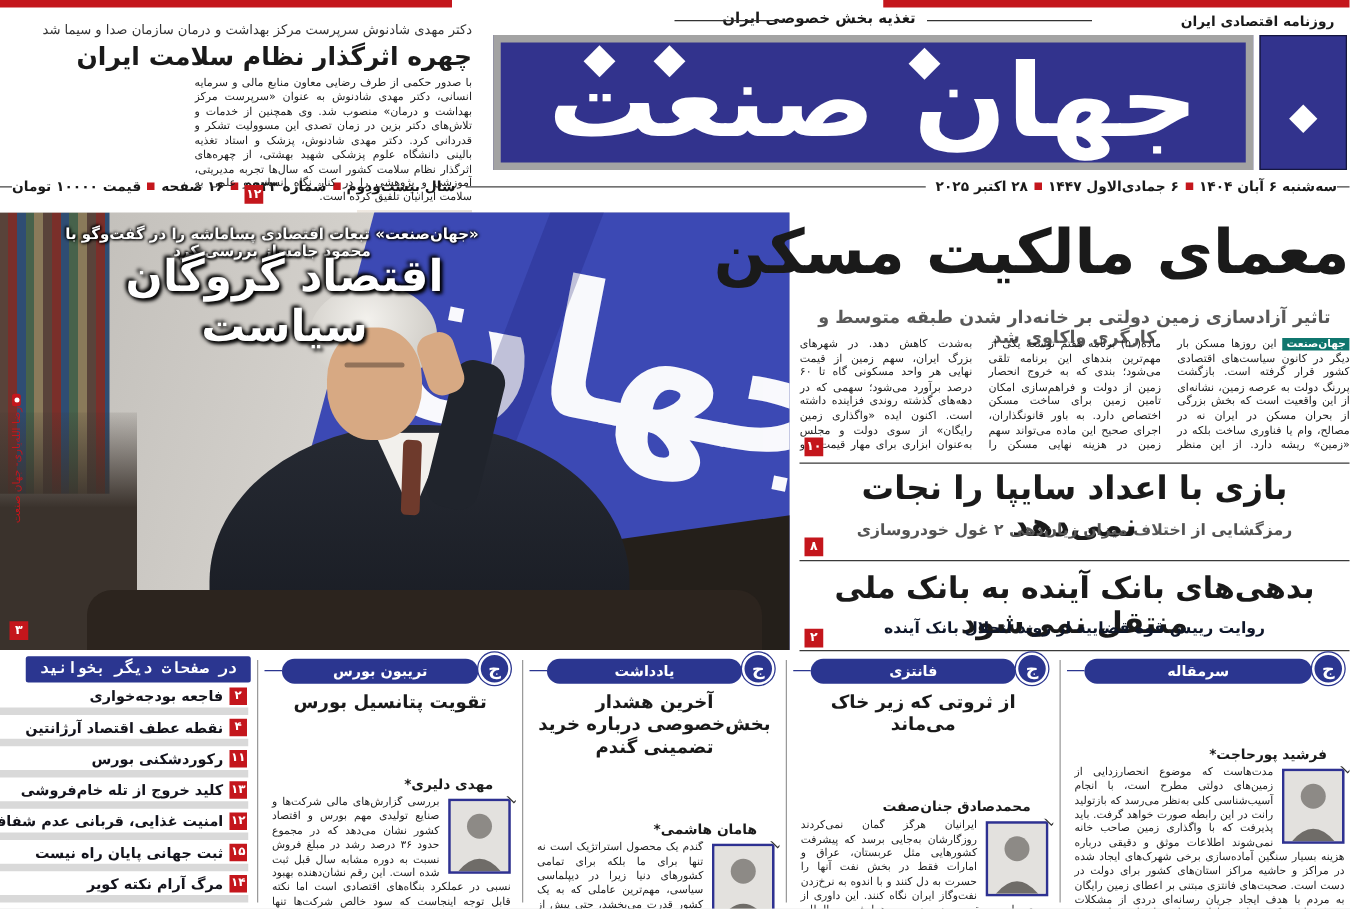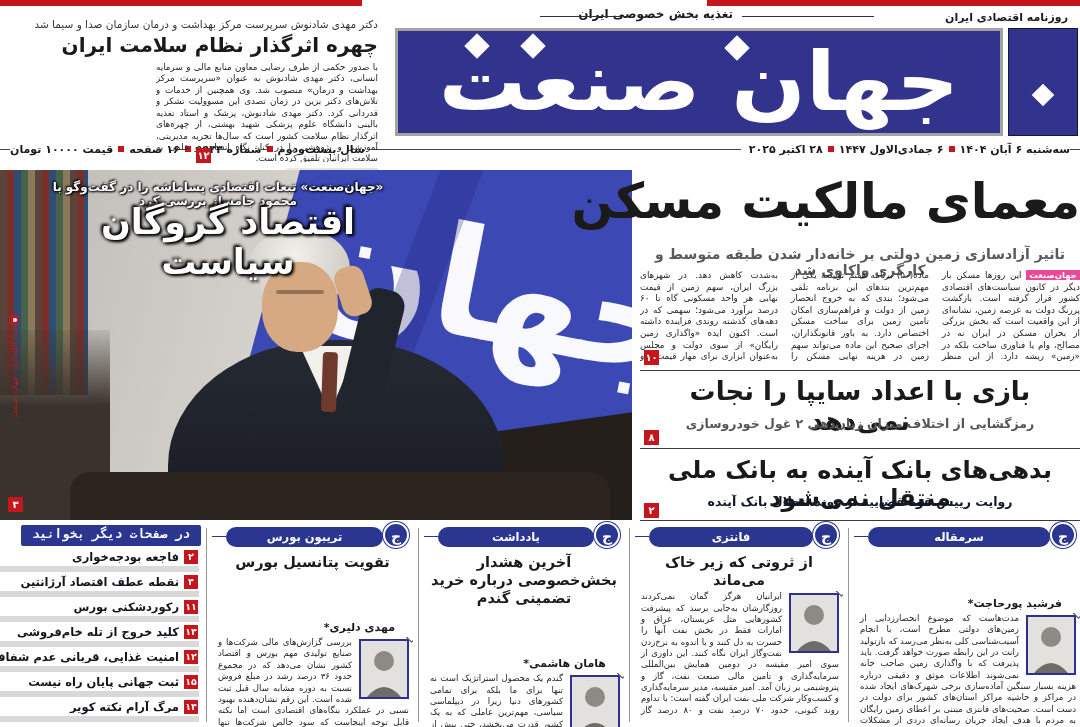--- a/index.html
+++ b/index.html
@@ -14,21 +14,21 @@
   .topbar.left { left:0; width:362px; }
   .topbar.right { right:0; width:373px; }
 
   
   .econ-label { position:absolute; top:11px; right:12px; font-size:11px; font-weight:bold; }
   .tagline { position:absolute; top:7px; left:633px; width:100px; text-align:center; font-size:12px; font-weight:bold; white-space:nowrap; }
   .h-line { position:absolute; top:16px; height:1px; background:#333; }
   .h-line.a { left:540px; width:86px; }
   .h-line.b { left:742px; width:132px; }
   .mast-box { position:absolute; top:28px; left:395px; width:608px; height:108px;
-    background:#32338d; border:3px solid #a3a3a3; }
+    background:#32338d; border:6px solid #a3a3a3; }
   .mast-title { width:100%; height:100%; display:flex; align-items:center; justify-content:center;
     color:#fff; font-size:78px; font-weight:bold; letter-spacing:-3px; transform:scale(1.12,1.04); white-space:nowrap; }
   .mast-box-sm { position:absolute; top:28px; left:1008px; width:70px; height:108px;
     background:#32338d; border:1px solid #15163f; }
   .diamond { position:absolute; width:18px; height:18px; background:#fff; transform:rotate(45deg); }
   .d1 { left:70px; top:6px; } .d2 { left:126px; top:6px; } .d3 { left:330px; top:8px; }
   .d4 { left:26px; top:58px; width:16px; height:16px; }
 
   
   .dateline { position:absolute; top:141px; left:0; width:1080px; height:16px;
@@ -91,21 +91,21 @@
   .cam { display:inline-block; width:10px; height:7px; background:#c4161c; border-radius:2px; position:relative; vertical-align:middle; margin-right:4px; }
   .cam::after { content:''; position:absolute; left:3px; top:1.5px; width:4px; height:4px; background:#fff; border-radius:50%; }
   .photo .pbadge { position:absolute; left:8px; bottom:8px; z-index:9; }
 
   
   .lead { position:absolute; top:170px; left:640px; width:440px; height:352px; }
   .lead-h1 { position:absolute; top:0; width:100%; text-align:center; font-size:49px; font-weight:bold; letter-spacing:-2px; line-height:1.3; white-space:nowrap; }
   .lead-sub { position:absolute; top:76px; width:100%; text-align:center; font-size:14px; font-weight:bold; color:#5a5a5a; }
   .lead-body { position:absolute; top:100px; width:100%; height:98px; overflow:hidden;
     column-count:3; column-gap:13px; font-size:8.8px; line-height:1.32; text-align:justify; color:#222; }
-  .lead-tag { background:#ec4899; color:#fff; font-weight:bold; padding:0 3px; font-size:8.5px; }
+  .lead-tag { background:#0f766e; color:#fff; font-weight:bold; padding:0 3px; font-size:8.5px; }
   .badge10 { position:absolute; left:4px; top:180px; }
   .rule { position:absolute; left:0; width:100%; height:1px; background:#3a3a3a; }
   .r1 { top:200px; } .r2 { top:278px; } .r3 { top:350px; }
   .saipa-h { position:absolute; top:206px; width:100%; text-align:center; font-size:26px; font-weight:bold; }
   .saipa-sub { position:absolute; top:246px; width:100%; text-align:center; font-size:12.5px; font-weight:bold; color:#555; }
   .badge8 { position:absolute; left:4px; top:260px; }
   .bank-h { position:absolute; top:286px; width:100%; text-align:center; font-size:24px; font-weight:bold; }
   .bank-sub { position:absolute; top:324px; width:100%; text-align:center; font-size:12.5px; font-weight:bold; color:#0f172a; }
   .badge2 { position:absolute; left:4px; top:333px; }
 
@@ -259,20 +259,21 @@
     </div>
 
     <div class="vdiv"></div>
 
     <div class="bcol c-naghd">
       <div class="pill">
         <span class="pill-label">فانتزی</span>
         <span class="pill-logo">ج</span>
       </div>
       <div class="col-title">از ثروتی که زیر خاک می‌ماند</div>
+      <div class="col-author">محمدصادق جنان‌صفت</div>
       <div class="col-body">
         <span class="portrait">
           <svg width="46" height="56" viewBox="0 0 46 56">
               <rect width="46" height="56" fill="#e3e1de"></rect>
               <circle cx="23" cy="20" r="10" fill="#8d8a86"></circle>
               <path d="M6 56 Q23 36 40 56 Z" fill="#6f6c68"></path>
             </svg>
           <span class="pen"></span>
         </span>
         <span>ایرانیان هرگز گمان نمی‌کردند روزگارشان به‌جایی برسد که پیشرفت کشورهایی مثل عربستان، عراق و امارات فقط در بخش نفت آنها را حسرت به دل کنند و با اندوه به نرخ‌زدن نفت‌وگاز ایران نگاه کنند. این داوری از سوی امیر مقیسه در دومین همایش بین‌المللی سرمایه‌گذاری و تامین مالی صنعت نفت، گاز و پتروشیمی بر زبان آمد. امیر مقیسه، مدیر سرمایه‌گذاری و کسب‌وکار شرکت ملی نفت ایران گفته است: با تداوم روند کنونی، حدود ۷۰ درصد نفت و ۸۰ درصد گاز باقیمانده در مخازن کشور هرگز تولید نخواهد شد و زیر زمین باقی می‌ماند.</span>

